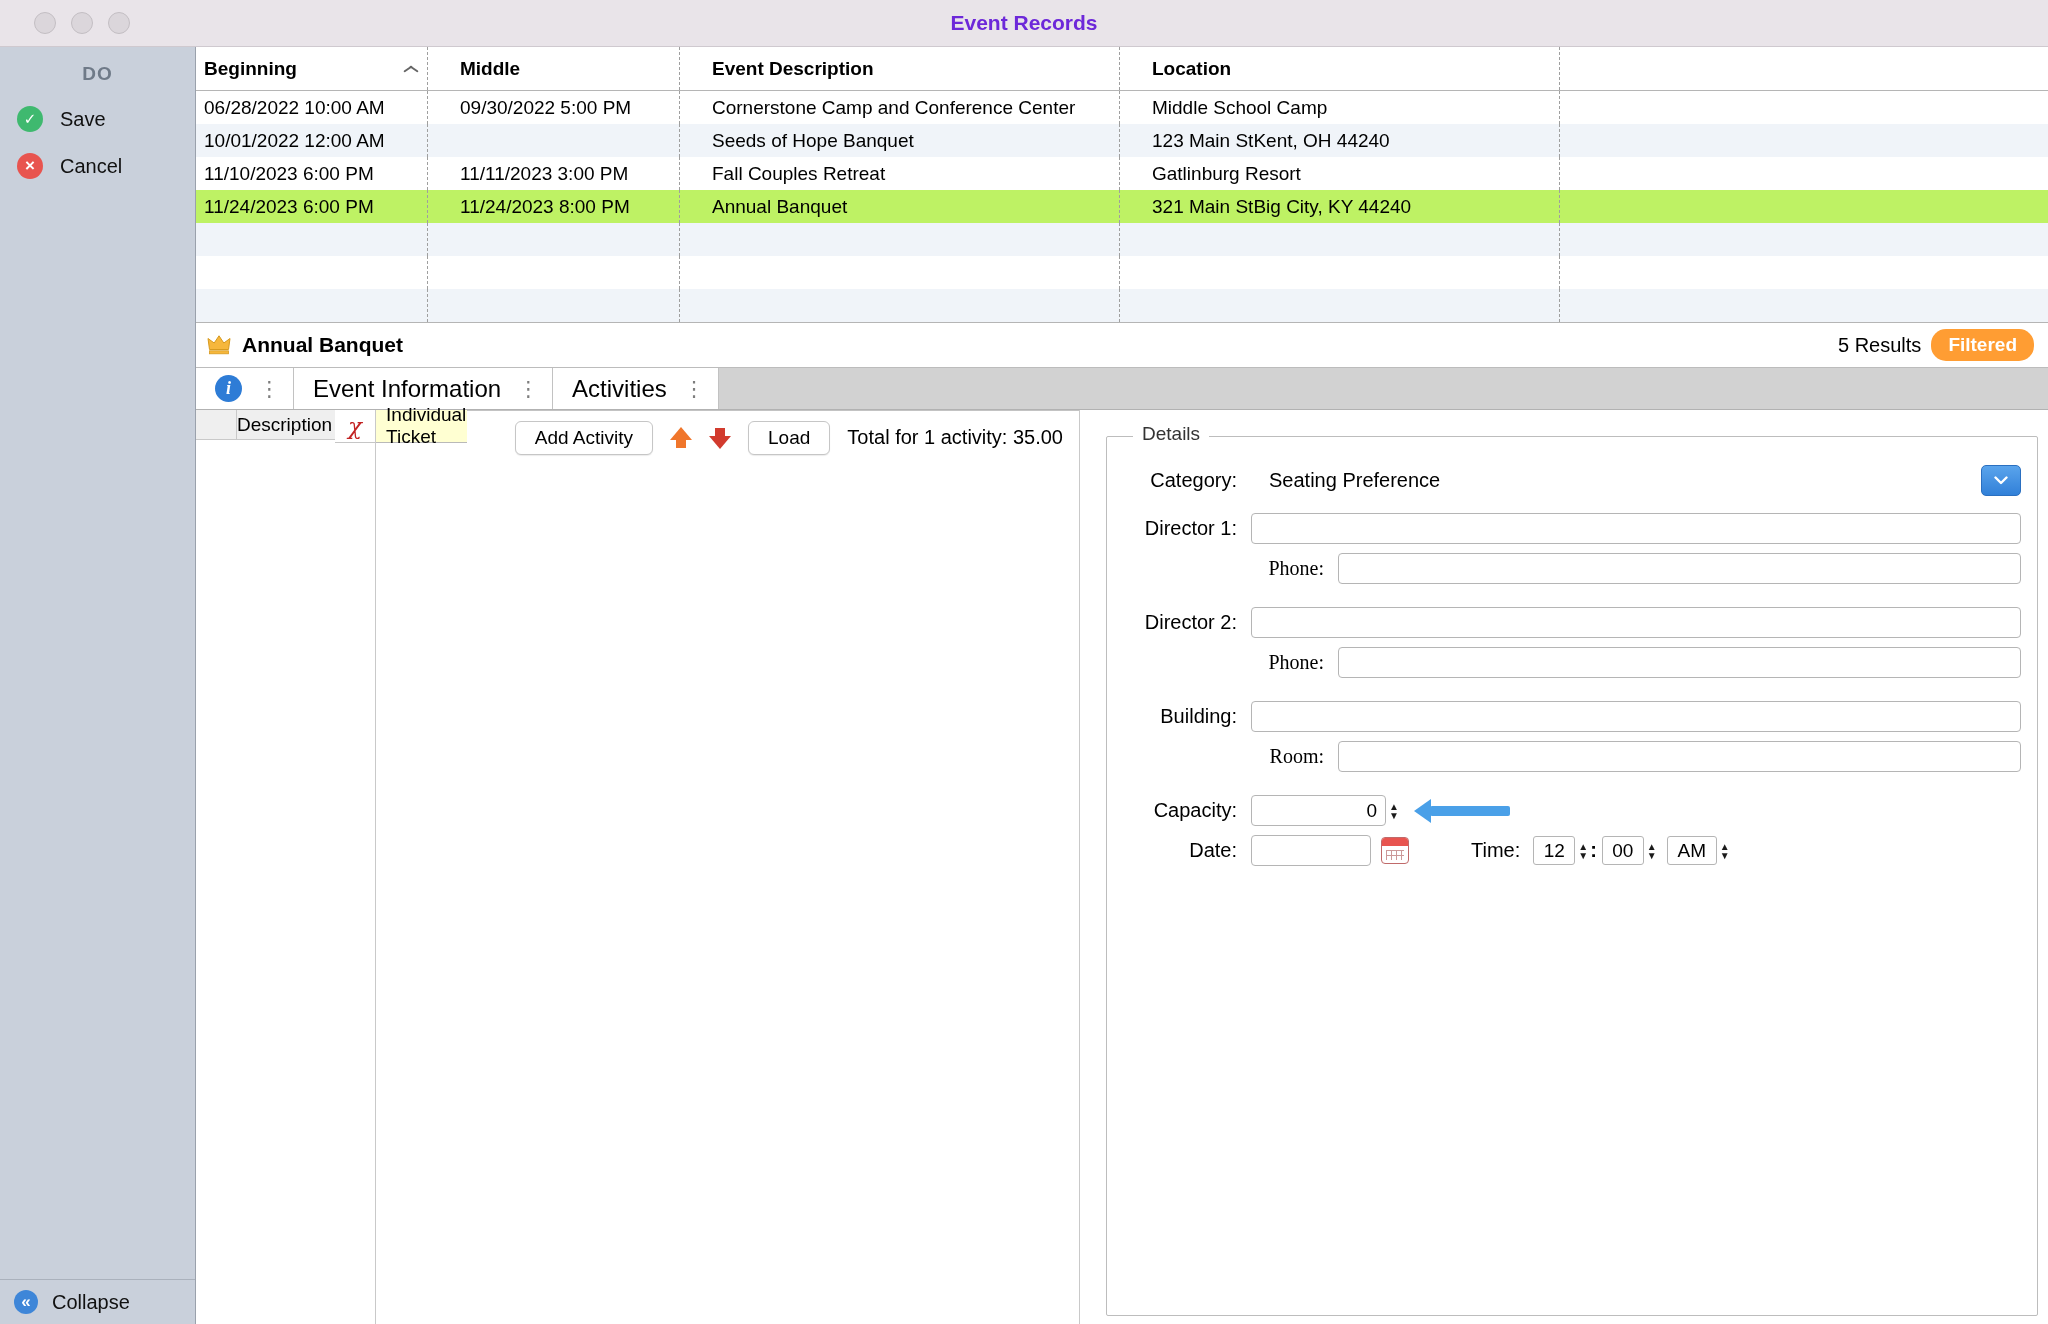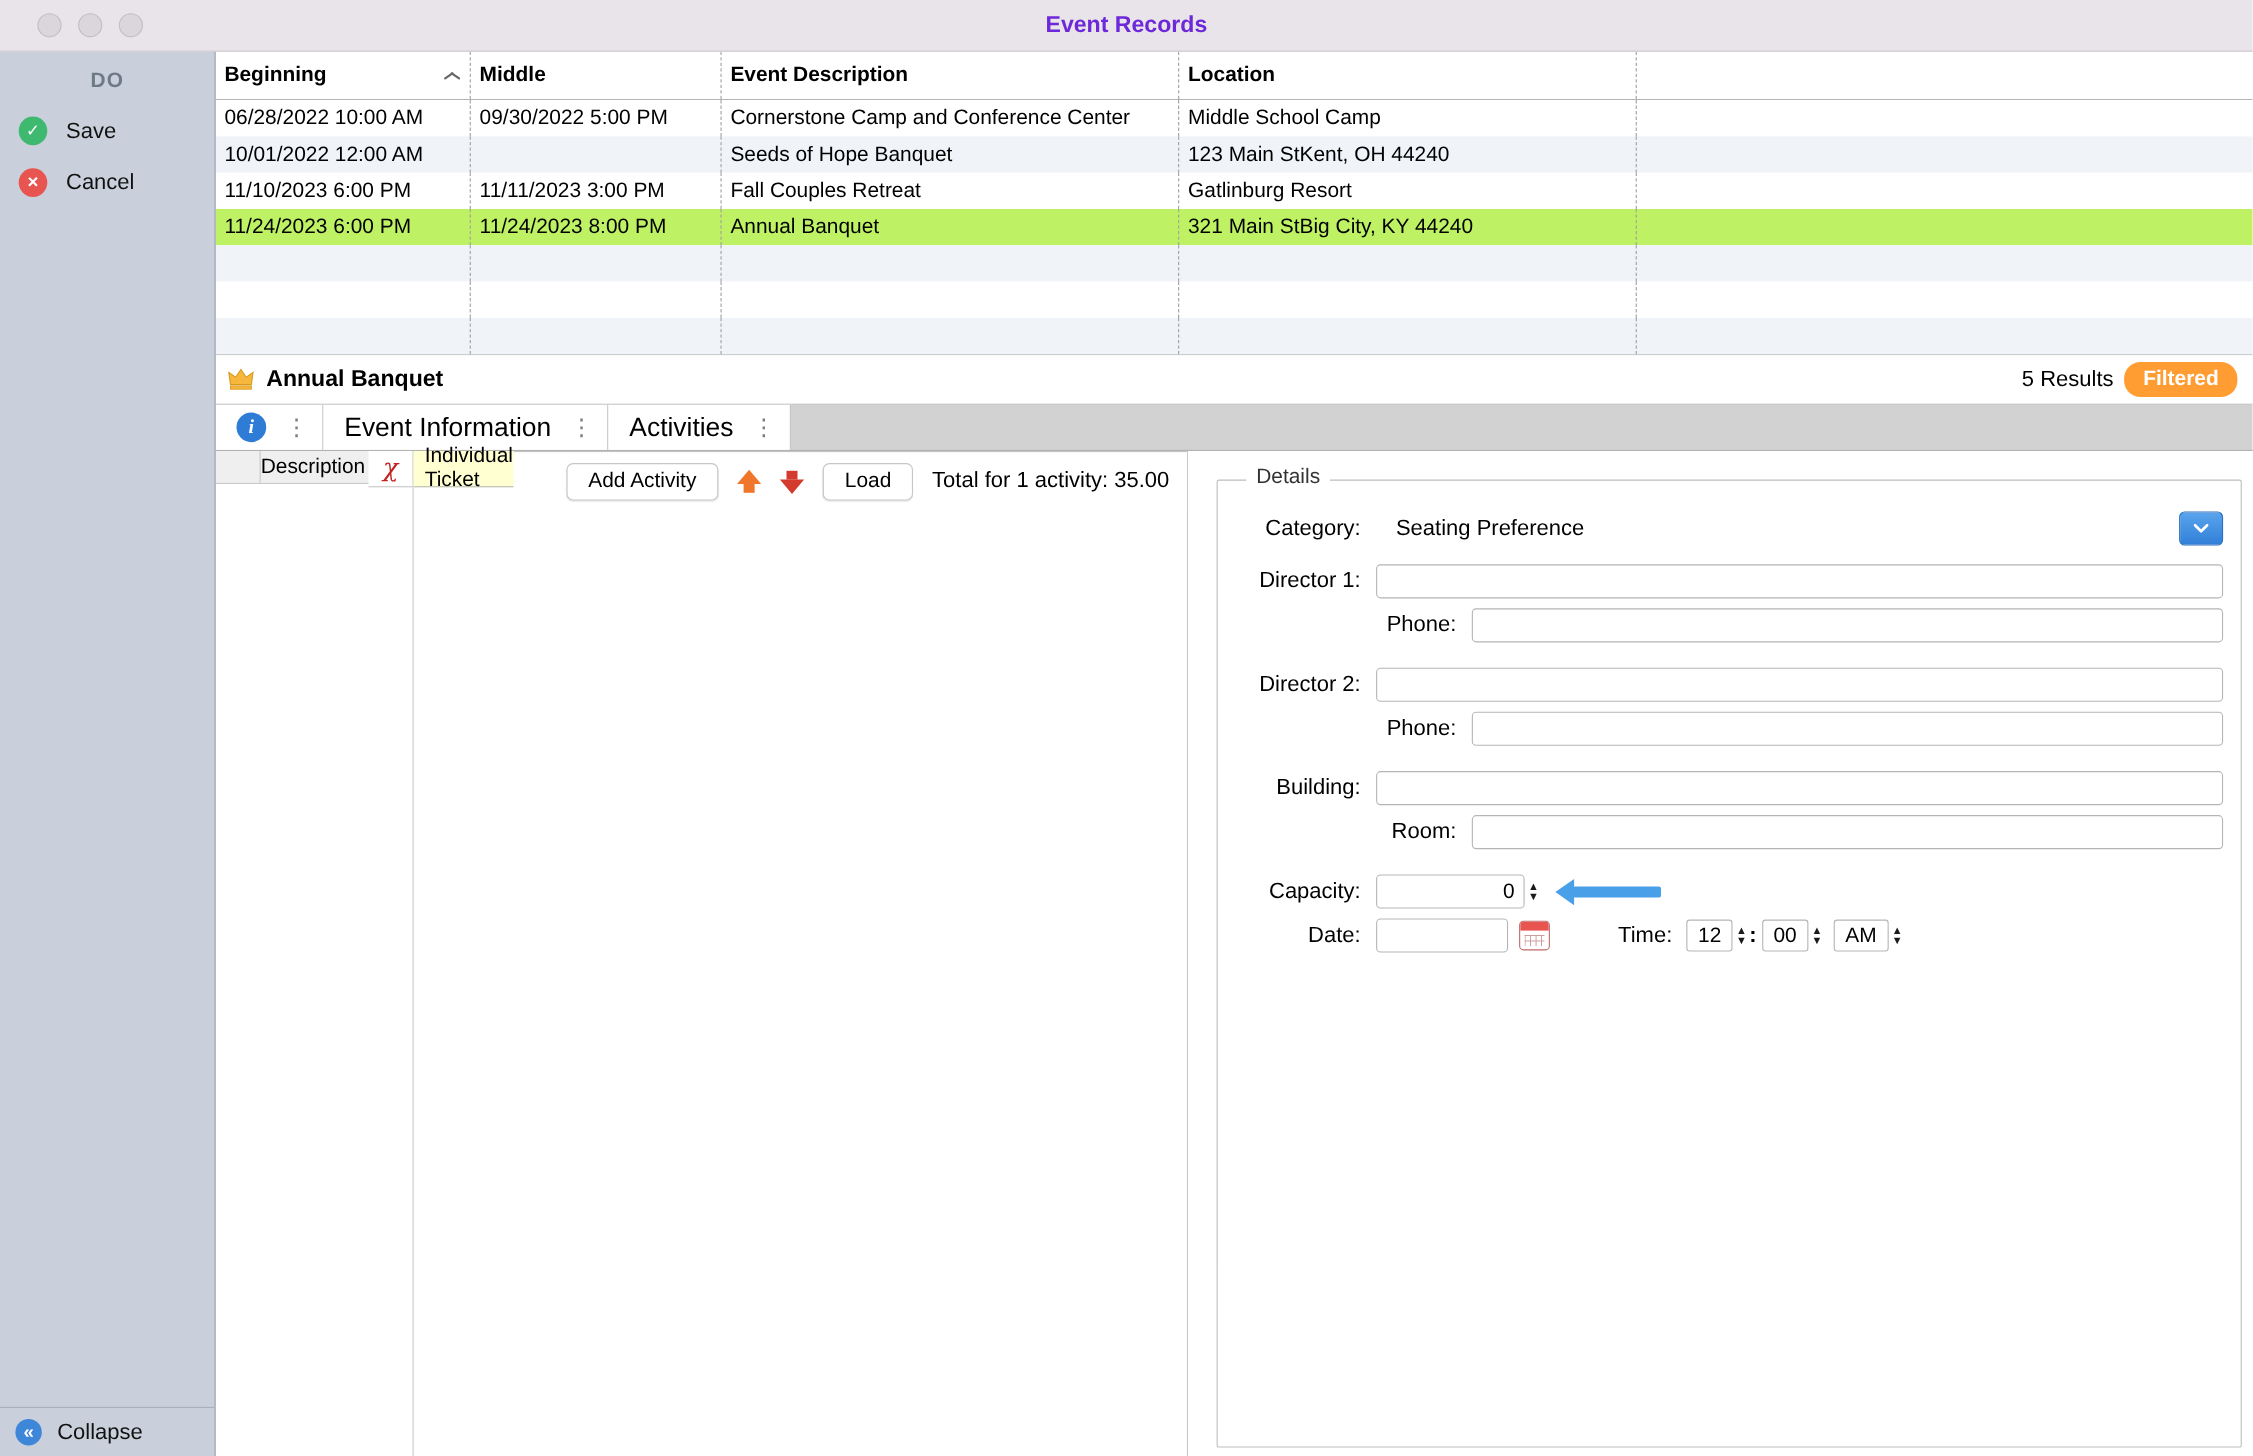--- a/index.html
+++ b/index.html
@@ -24,21 +24,21 @@
   .cicon.green { background:#3fb96f; }
   .cicon.red { background:#e8544f; font-size:17px; }
   .cicon.blue { background:#3e86d8; font-size:17px; width:24px; height:24px; }
   .side-label { font-size:20px; color:#111; }
   .collapse-row { position:absolute; bottom:0; left:0; right:0; height:45px; display:flex; align-items:center; gap:14px; padding-left:14px; border-top:1px solid #aab1bc; cursor:pointer; }
 
   .main { flex:1; display:flex; flex-direction:column; min-width:0; }
 
   
   .etable { flex:0 0 auto; }
-  .trow { display:flex; height:33px; background:#fff; }
+  .trow { display:flex; height:33px; background:#fff;gap:24px; }
   .trow.thead { height:44px; border-bottom:1px solid #b5b5b5; font-weight:bold; }
   .trow.alt { background:#f0f4f9; }
   .trow.selected { background:#bef264; }
   .etable-bottom { border-bottom:1px solid #b5b5b5; }
   .tcell { padding:0 8px; display:flex; align-items:center; border-right:1px dashed #9f9f9f; overflow:hidden; white-space:nowrap; font-size:19px; }
   .c0 { width:232px; } .c1 { width:228px; } .c2 { width:416px; } .c3 { width:416px; }
   .c4 { flex:1; border-right:none; }
   .sortchev { width:16px; height:9px; position:relative; margin-left:auto; flex:none; }
   .sortchev::before,.sortchev::after { content:""; position:absolute; top:4px; width:10px; height:2px; background:#666; border-radius:1px; }
   .sortchev::before { left:0; transform:rotate(-34deg); }
@@ -81,21 +81,21 @@
   .marrow.down::before { content:""; position:absolute; left:0; bottom:0; border-left:11px solid transparent; border-right:11px solid transparent; border-top:13px solid #d23b2e; }
   .marrow.down::after { content:""; position:absolute; left:6px; bottom:13px; width:10px; height:8px; background:#d23b2e; }
 
   
   .right-panel { flex:1; min-width:0; padding:26px 10px 8px 26px; display:flex; flex-direction:column; }
   .details-box { position:relative; flex:1; border:1px solid #bdbdbd; border-radius:2px; background:#fff; padding:28px 16px 16px 16px; }
   .legend { position:absolute; top:-14px; left:26px; background:#fff; padding:0 9px; font-size:19px; color:#333; }
   .frow { display:flex; align-items:center; margin-bottom:9px; }
   .frow .lbl { width:128px; flex:0 0 auto; text-align:right; padding-right:14px; font-size:20px; white-space:nowrap; }
   .frow.indent .lbl { width:215px; }
-  .gap-after { margin-bottom:23px; }
+  .gap-after { margin-bottom:23px;font-family:Liberation Serif, serif; }
   .tinput { flex:1; height:31px; border:1px solid #b5b5b5; border-radius:4px; font-size:19px; padding:0 8px; font-family:inherit; background:#fff; min-width:0; }
   .cat-row { display:flex; align-items:center; margin-bottom:17px; }
   .cat-value { margin-left:18px; font-size:20px; }
   .dd-btn { margin-left:auto; width:40px; height:31px; border-radius:5px; background:linear-gradient(#5aa4ec,#3180d8); border:1px solid #2a6fc0; display:flex; align-items:center; justify-content:center; cursor:pointer; flex:0 0 auto; }
   .small-input { flex:none; width:135px; text-align:right; }
   .date-input { flex:none; width:120px; }
   .stepper { display:inline-flex; flex-direction:column; margin-left:3px; cursor:pointer; flex:none; }
   .stepper span { font-size:10px; line-height:9px; color:#1a1a1a; }
   .cal-btn { width:28px; height:27px; margin-left:10px; border:1px solid #c06a6a; border-radius:4px; background:#fff; position:relative; overflow:hidden; cursor:pointer; flex:none; }
   .cal-btn::before { content:""; position:absolute; top:0; left:0; right:0; height:8px; background:#e8544f; }

